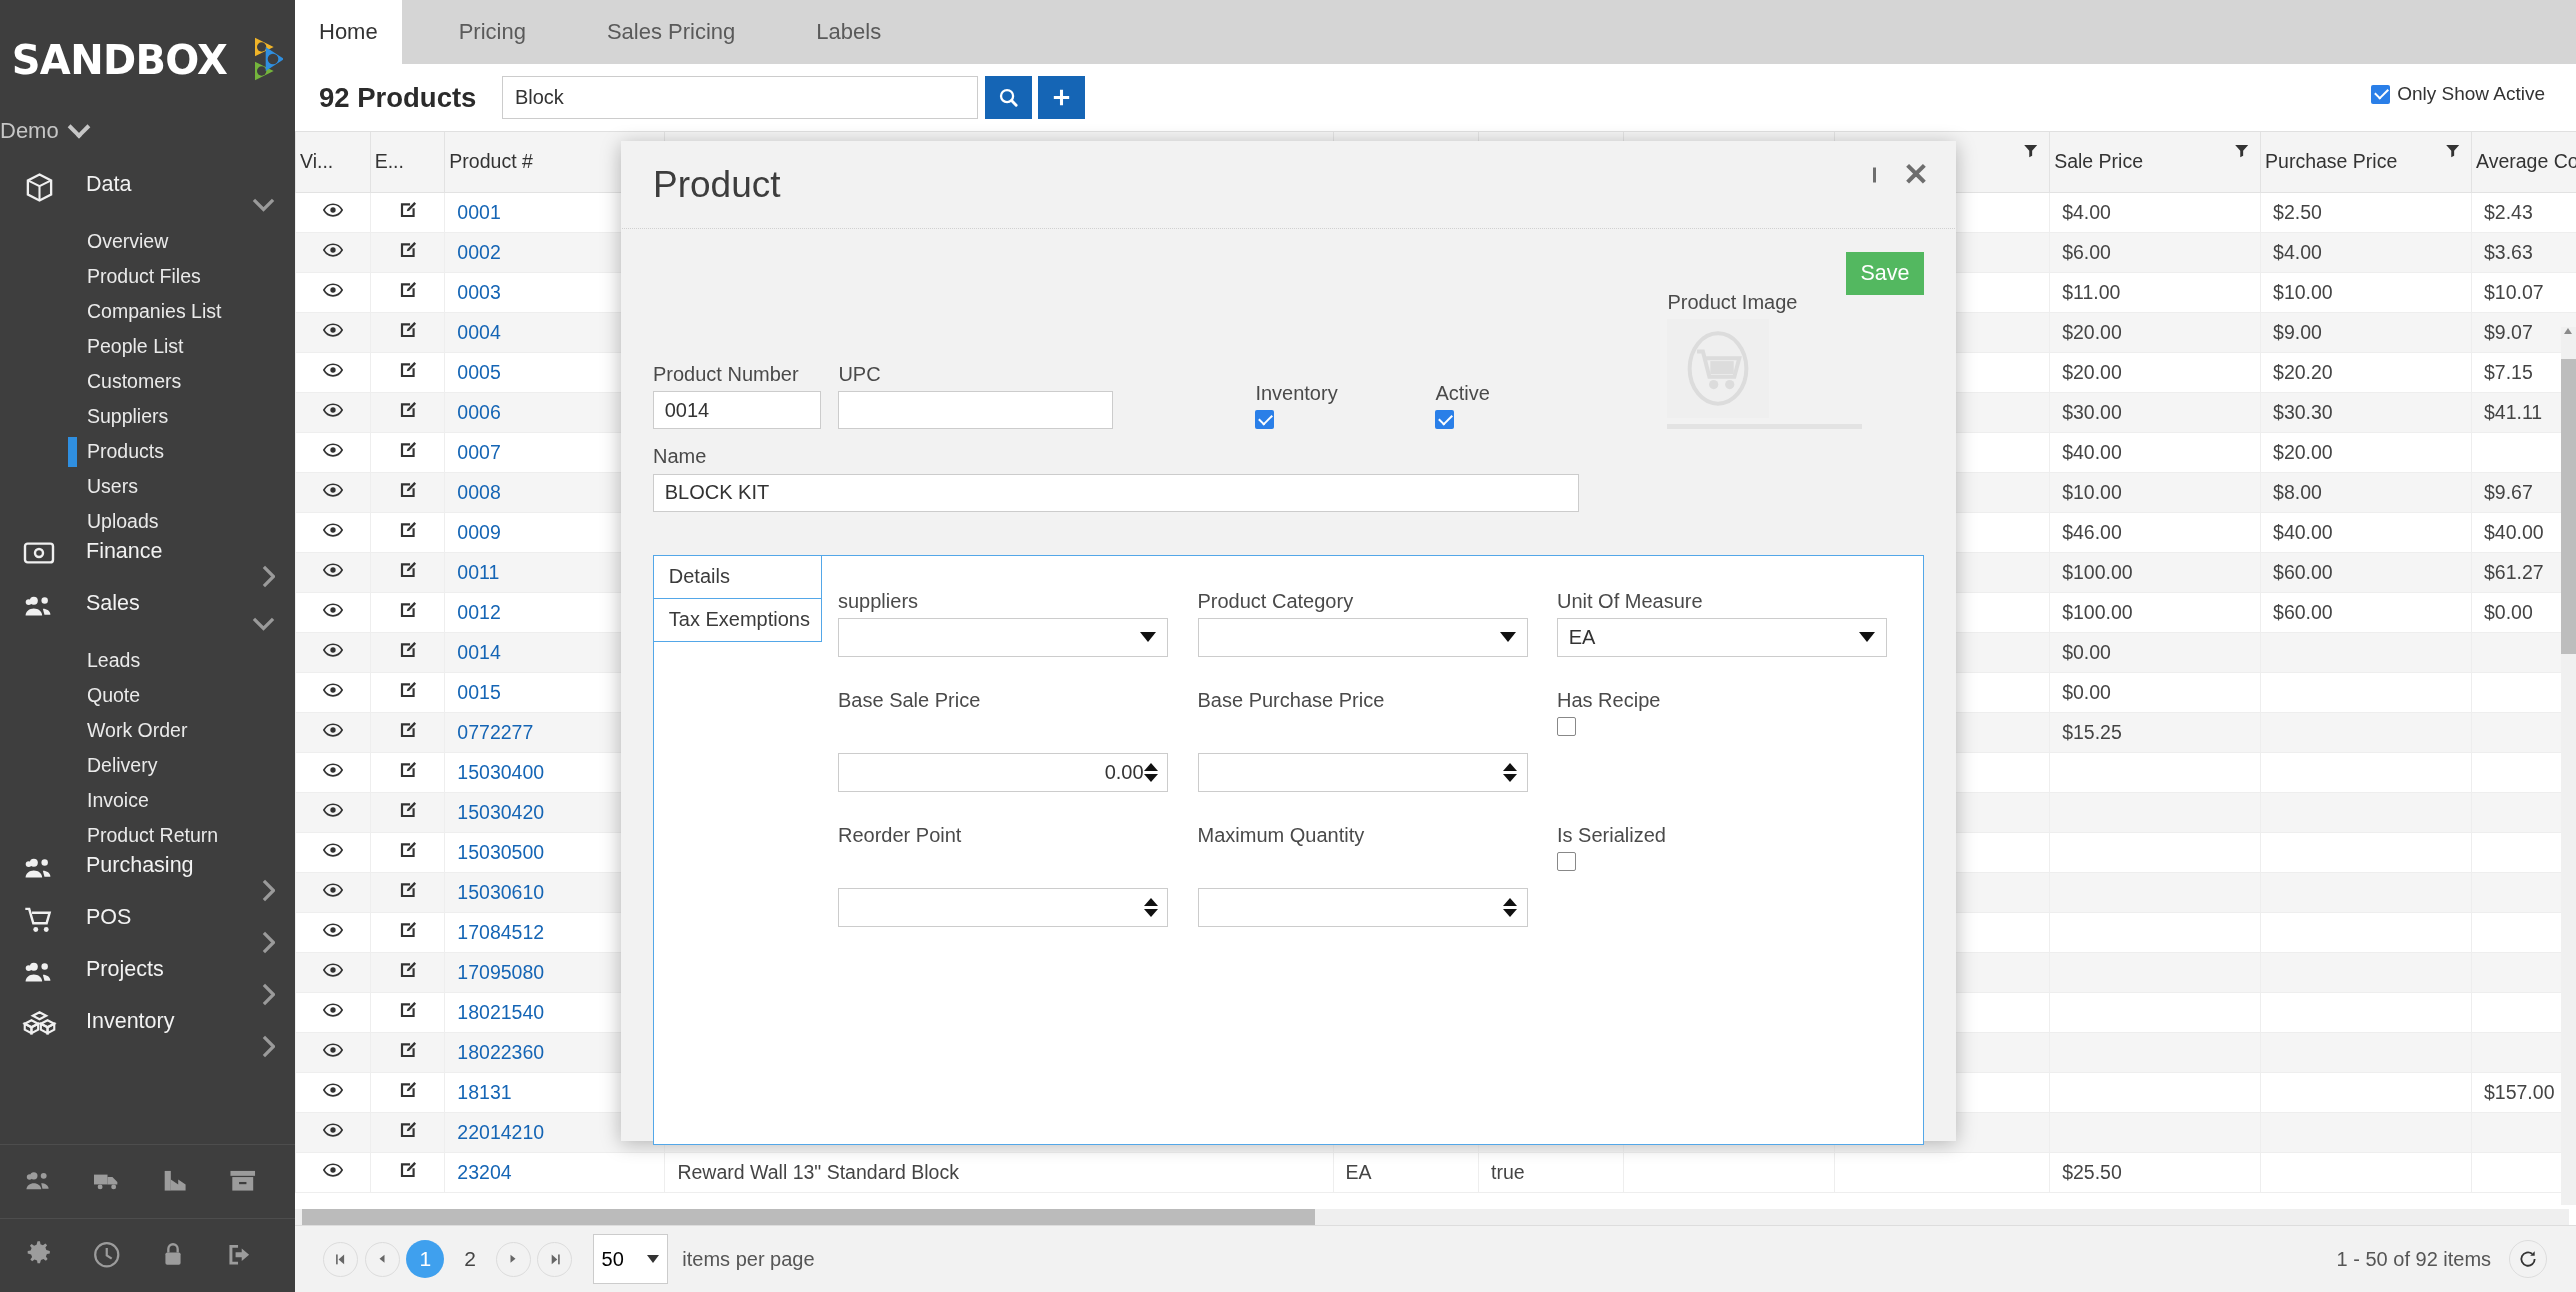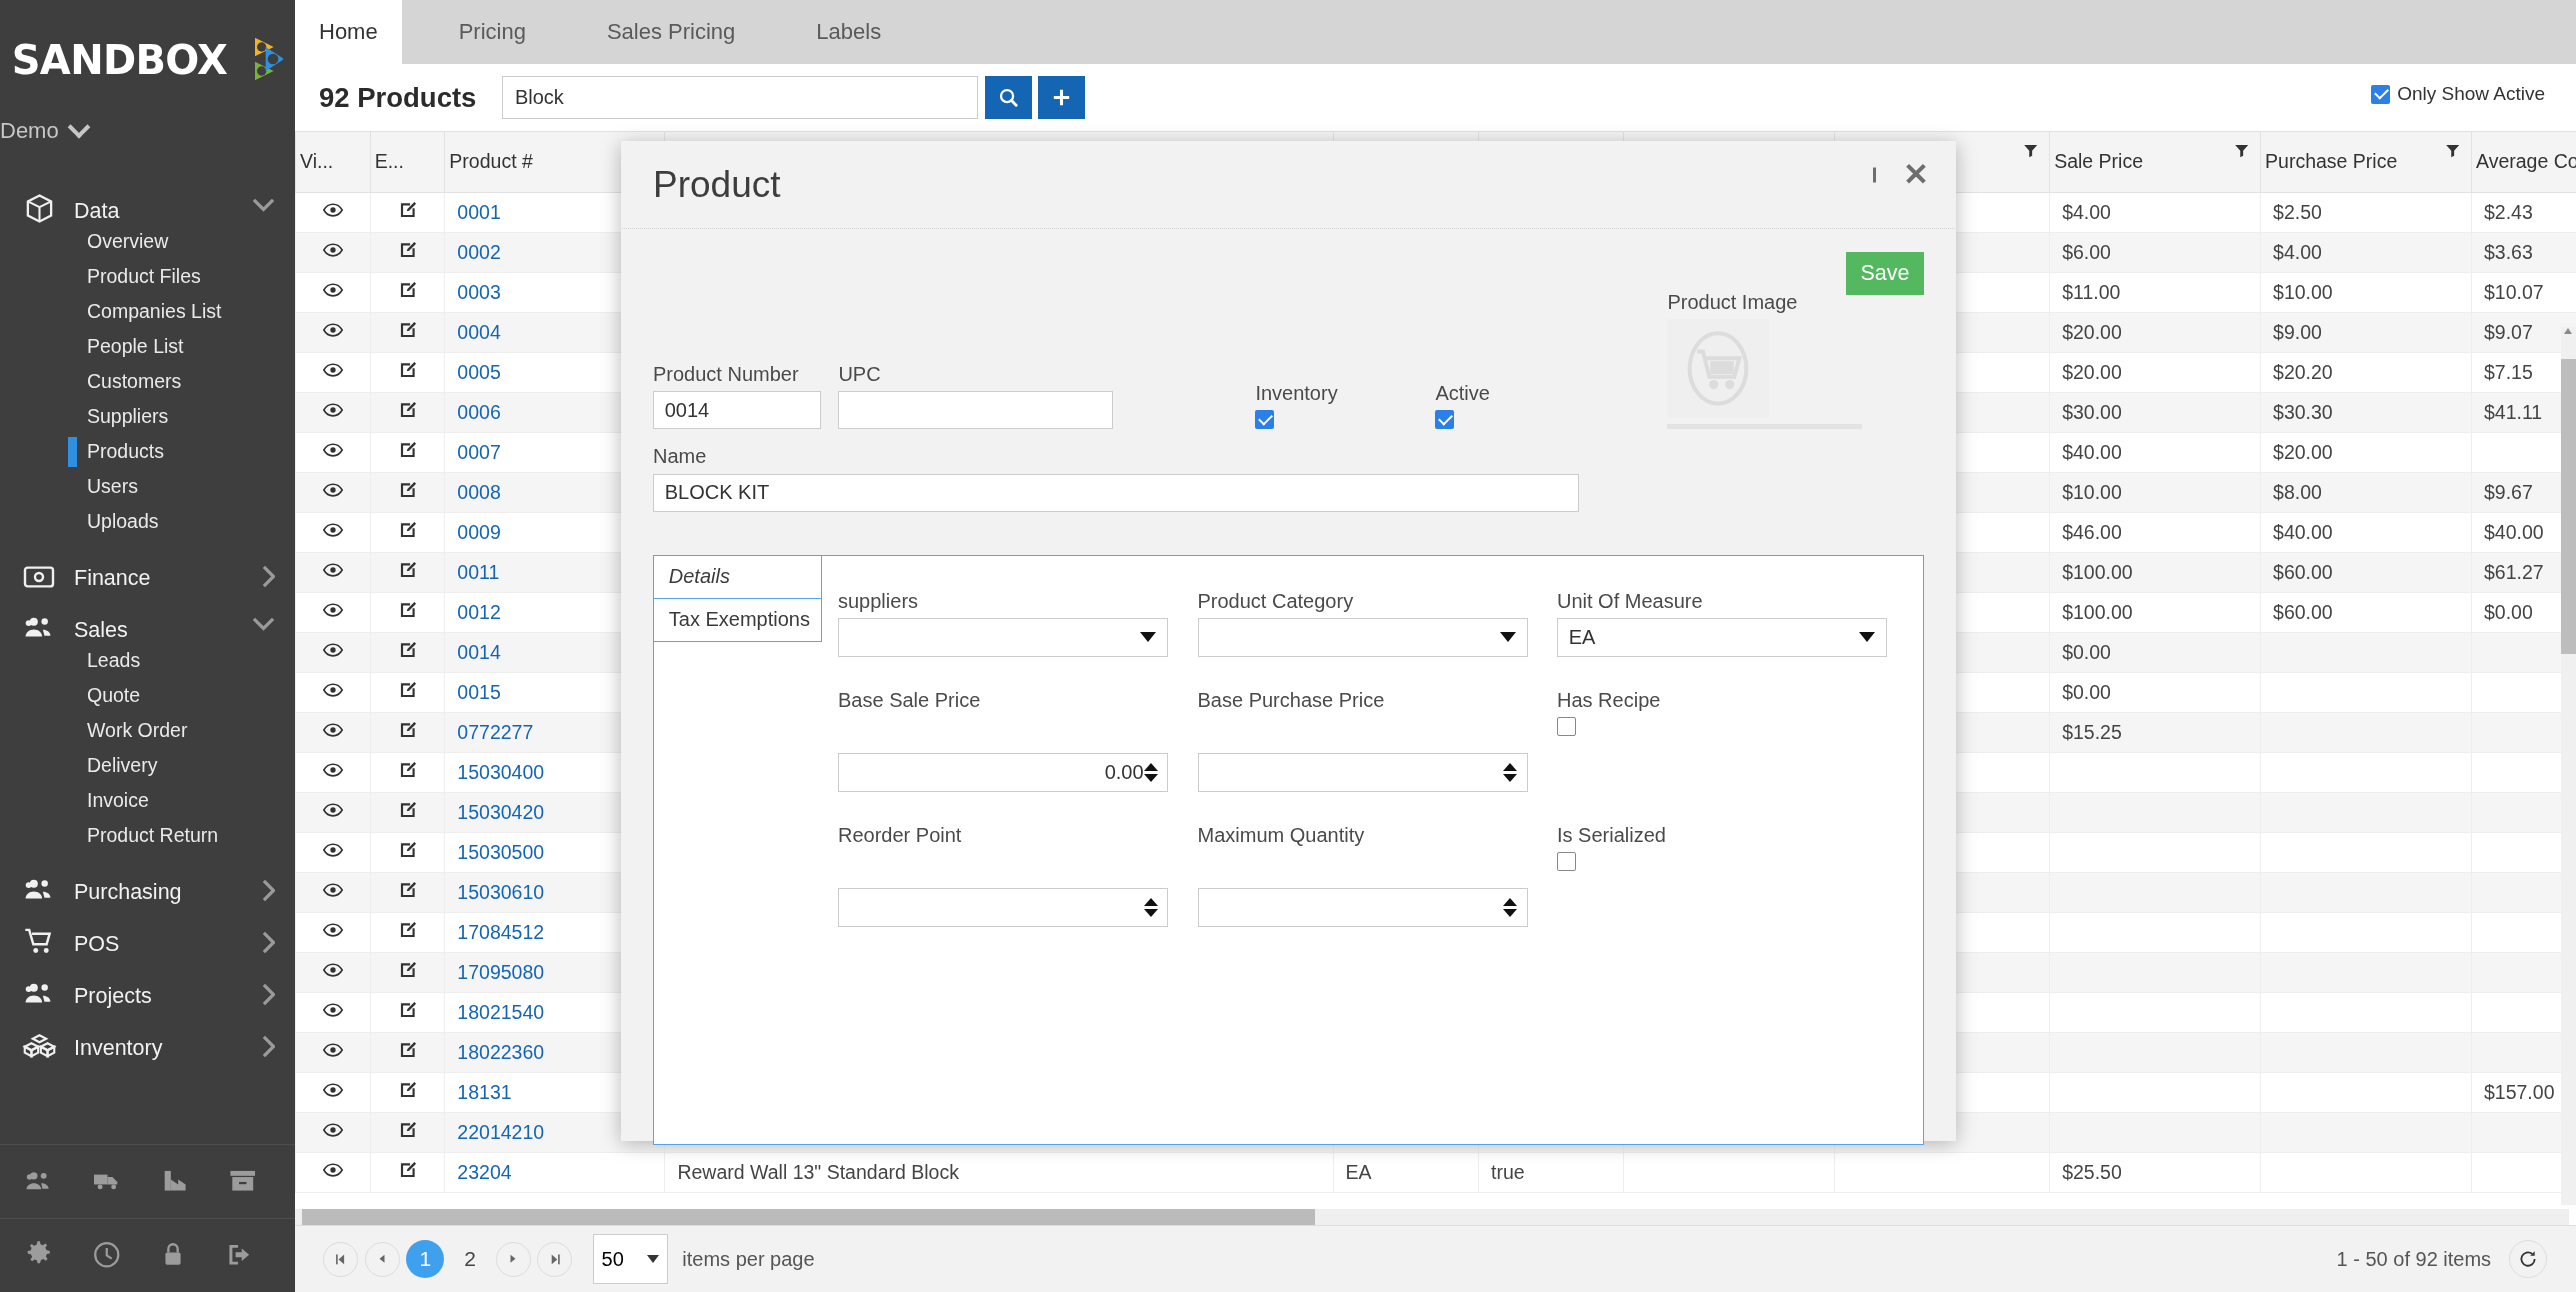--- a/index.html
+++ b/index.html
@@ -21,21 +21,21 @@
   .logo-text { font-size:40px; font-weight:bold; letter-spacing:-0.7px; color:#fff; font-family:"DejaVu Sans", sans-serif;}
   .logo-mark { margin-left:8px; }
   .demo-row { height:48px; display:flex; align-items:center; justify-content:flex-start; gap:12px; color:#c6c6c6; font-size:22px;}
   .chev { display:inline-block; width:16px; height:16px; border-right:4px solid #c6c6c6; border-bottom:4px solid #c6c6c6; transform:rotate(45deg) translate(-2.7px,-2.7px);}
   .search-row { height:56px; background:#6b6b6b; display:flex; align-items:center; padding-left:23px; gap:14.8px;}
   .search-row .mag { width:20px;height:20px;border:2.7px solid #d4d4d4;border-radius:50%;position:relative;}
   .search-row .mag:after{content:'';position:absolute;width:3.4px;height:10px;background:#d4d4d4;right:-4.7px;bottom:-7.4px;transform:rotate(-45deg);}
   .search-ph { color:#d2d2d2; font-size:20px;}
   .nav { flex:1; overflow:hidden; padding-top:17.4px;}
   .nav-group { }
-  .nav-top { display:flex; align-items:flex-end; height:52px; padding-left:20px; position:relative; cursor:pointer;}
+  .nav-top { display:flex; align-items:flex-start; height:52px; padding-left:20px; position:relative; cursor:pointer;gap:12px;}
   .nav-top .ico { width:38px; display:flex; justify-content:center; }
   .nav-top .lbl { font-size:21.5px; color:#f2f2f2; margin-left:16px;}
   .nav-top .arr { position:absolute; right:20px; top:50%; }
   .nav-sub { padding-left:87px; }
   .nav-sub-item { height:35px; display:flex; align-items:center; font-size:19.5px; color:#eaeaea; position:relative; cursor:pointer;}
   .nav-sub-item.active::before{ content:''; position:absolute; left:-19px; top:2.7px; width:9.4px; height:29.5px; background:#2f8fe0; }
   .side-icons { border-top:0.7px solid #4d4d4d; height:74px; display:flex; align-items:center; padding-left:24px; gap:38px;}
   .side-icons2 { border-top:0.7px solid #4d4d4d; height:74px; display:flex; align-items:center; padding-left:24px; gap:38px;}
   .sico { fill:#9c9c9c; }
   
@@ -88,21 +88,21 @@
   .m-body { padding:16px 32px 0 32px; position:relative;}
   .save-btn { position:absolute; right:32px; top:23px; background:#53b860; color:#fff; border:none; width:78px; height:43px; font-size:21.5px; cursor:pointer;}
   .fld-label { font-size:20px; color:#4a4a4a; margin-bottom:5.4px;}
   .inp { height:38px; border:0.7px solid #ccc; background:#fff; font-size:20px; padding:0 10.7px; color:#333; display:flex; align-items:center;}
   .row1 { display:flex; align-items:flex-end; margin-top:46px; }
   .pi-box { width:102px; height:99px; background:#efefef; display:flex; align-items:center; justify-content:center;}
   .pi-strip { width:195px; height:5.4px; background:#e3e3e3; margin-top:5.4px;}
   .tabpanel { margin:43px 32px 0 32px; border:1.3px solid #53a7e8; height:590px; background:#fff; display:flex;}
   .vtabs { width:168px; padding-top:0; }
   .vtab { height:43px; display:flex; align-items:center; padding-left:14.8px; font-size:20px; color:#3b3b3b; cursor:pointer; background:#fff;}
-  .vtab.active { border-bottom:1.3px solid #53a7e8; border-right:1.3px solid #53a7e8; background:#fff;font-style:italic;}
+  .vtab.active { border-bottom:1.3px solid #53a7e8; border-right:1.3px solid #53a7e8; background:#fff;}
   .vtab.inactive { border:1.3px solid #53a7e8; border-left:none; border-top:none; }
   .form-grid { flex:1; display:grid; grid-template-columns:1fr 1fr 1fr; gap:0 29.5px; padding:34px 36px 0 16px; align-content:start;}
   .fcell { margin-bottom:32px; }
   .selbox { height:39px; border:0.7px solid #ccc; background:#fff; display:flex; align-items:center; justify-content:space-between; padding:0 10.7px; font-size:20px; color:#333; cursor:pointer;}
   .caret { width:0;height:0;border-left:8px solid transparent;border-right:8px solid transparent;border-top:10.7px solid #111;}
   .spin { height:39px; border:0.7px solid #ccc; background:#fff; display:flex; align-items:center; justify-content:flex-end; padding:0 9.4px; font-size:20px; color:#333;margin-top:41px;}
   .spin-arrows { display:flex; flex-direction:column; gap:2.7px;}
   .ar-up{width:0;height:0;border-left:7.4px solid transparent;border-right:7.4px solid transparent;border-bottom:8.7px solid #111;cursor:pointer;}
   .ar-dn{width:0;height:0;border-left:7.4px solid transparent;border-right:7.4px solid transparent;border-top:8.7px solid #111;cursor:pointer;}
 </style>

